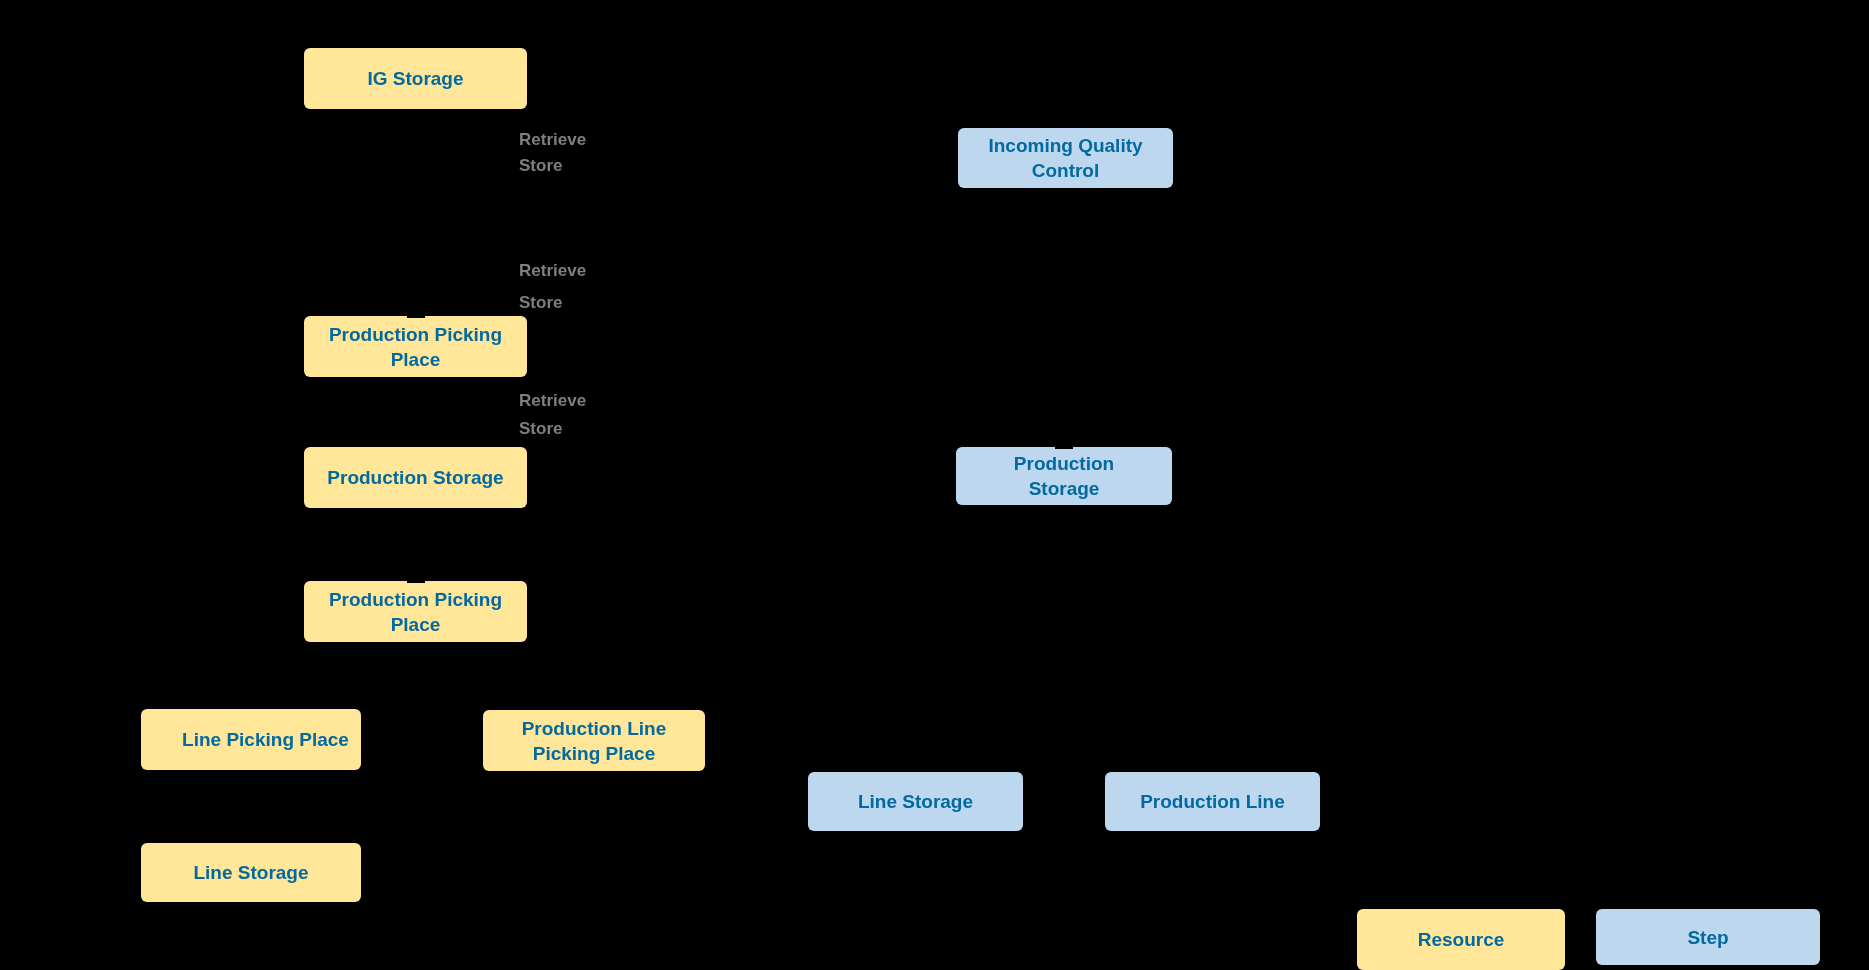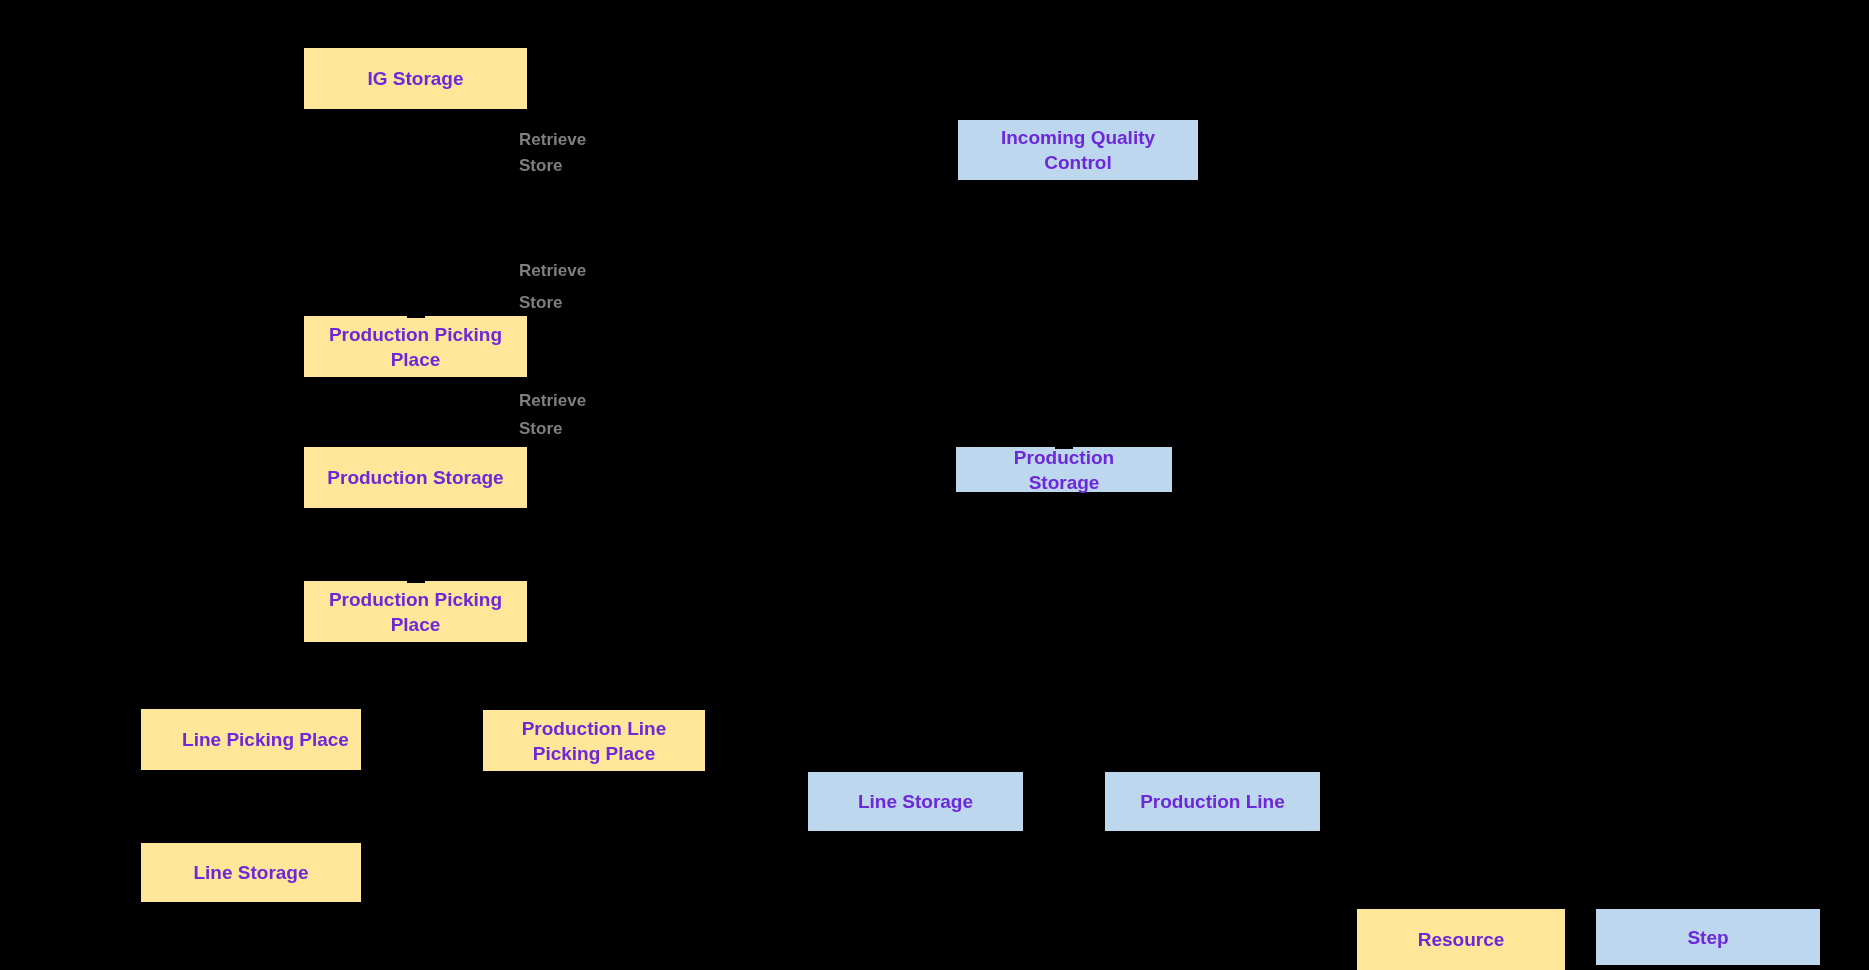--- a/index.html
+++ b/index.html
@@ -17,23 +17,24 @@
   }
   .node {
     position: absolute;
     display: flex;
     align-items: center;
     justify-content: center;
     text-align: center;
     font-weight: 700;
     font-size: 19px;
     line-height: 25px;
-    color: #6d28d9;
+    color: #0369a1;
     white-space: pre-line;
     box-sizing: border-box;
+    border-radius: 6px;
   }
   .node.resource { background: #FFE699; }
   .node.step     { background: #BDD7EE; }
   .connector-label {
     position: absolute;
     font-size: 17px;
     line-height: 19px;
     font-weight: 600;
     color: #7F7F7F;
     white-space: nowrap;
@@ -63,24 +64,24 @@
 Place</div>
 
   <div class="node resource" style="left:141px; top:709px; width:220px; height:61px;padding-left:29px;">Line Picking Place</div>
 
   <div class="node resource" style="left:483px; top:710px; width:222px; height:61px;">Production Line
 Picking Place</div>
 
   <div class="node resource" style="left:141px; top:843px; width:220px; height:59px;">Line Storage</div>
 
 
-  <div class="node step" style="left:958px; top:120px; width:240px; height:60px;">Incoming Quality
+  <div class="node step" style="left:958px; top:128px; width:215px; height:60px;">Incoming Quality
 Control</div>
 
-  <div class="node step" style="left:956px; top:447px; width:216px; height:45px;">Production
+  <div class="node step" style="left:956px; top:447px; width:216px; height:58px;">Production
 Storage</div>
 
   <div class="node step" style="left:808px; top:772px; width:215px; height:59px;">Line Storage</div>
 
   <div class="node step" style="left:1105px; top:772px; width:215px; height:59px;">Production Line</div>
 
   <div class="stub" style="left:407px; top:315px;"></div>
   <div class="stub" style="left:407px; top:580px;"></div>
   <div class="stub" style="left:1055px; top:446px;"></div>
   <div class="stub" style="left:585px; top:841px;"></div>

